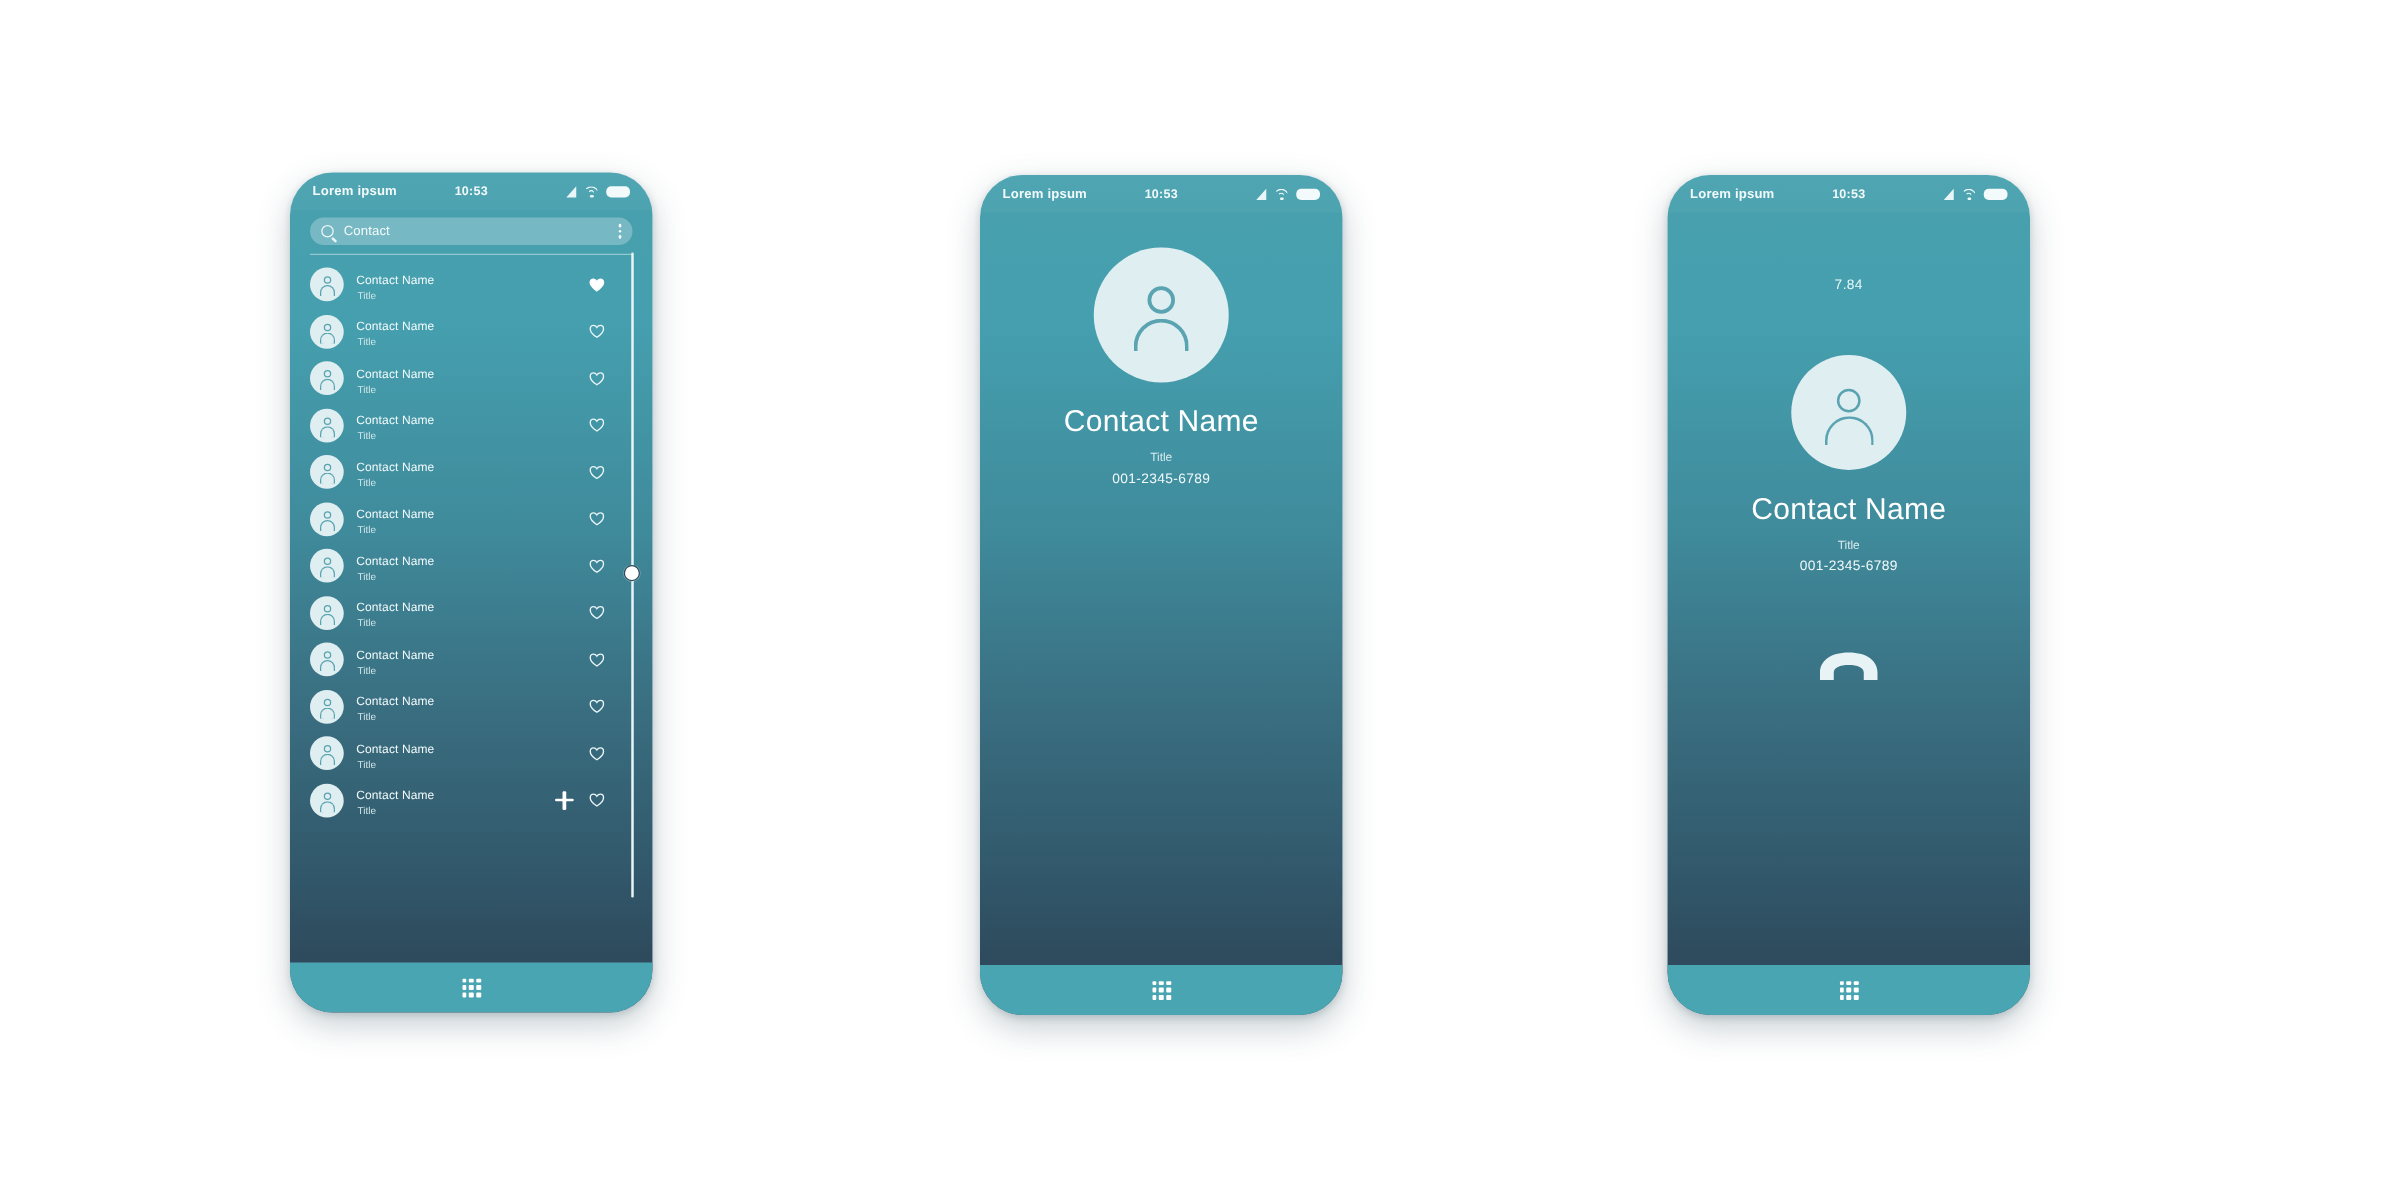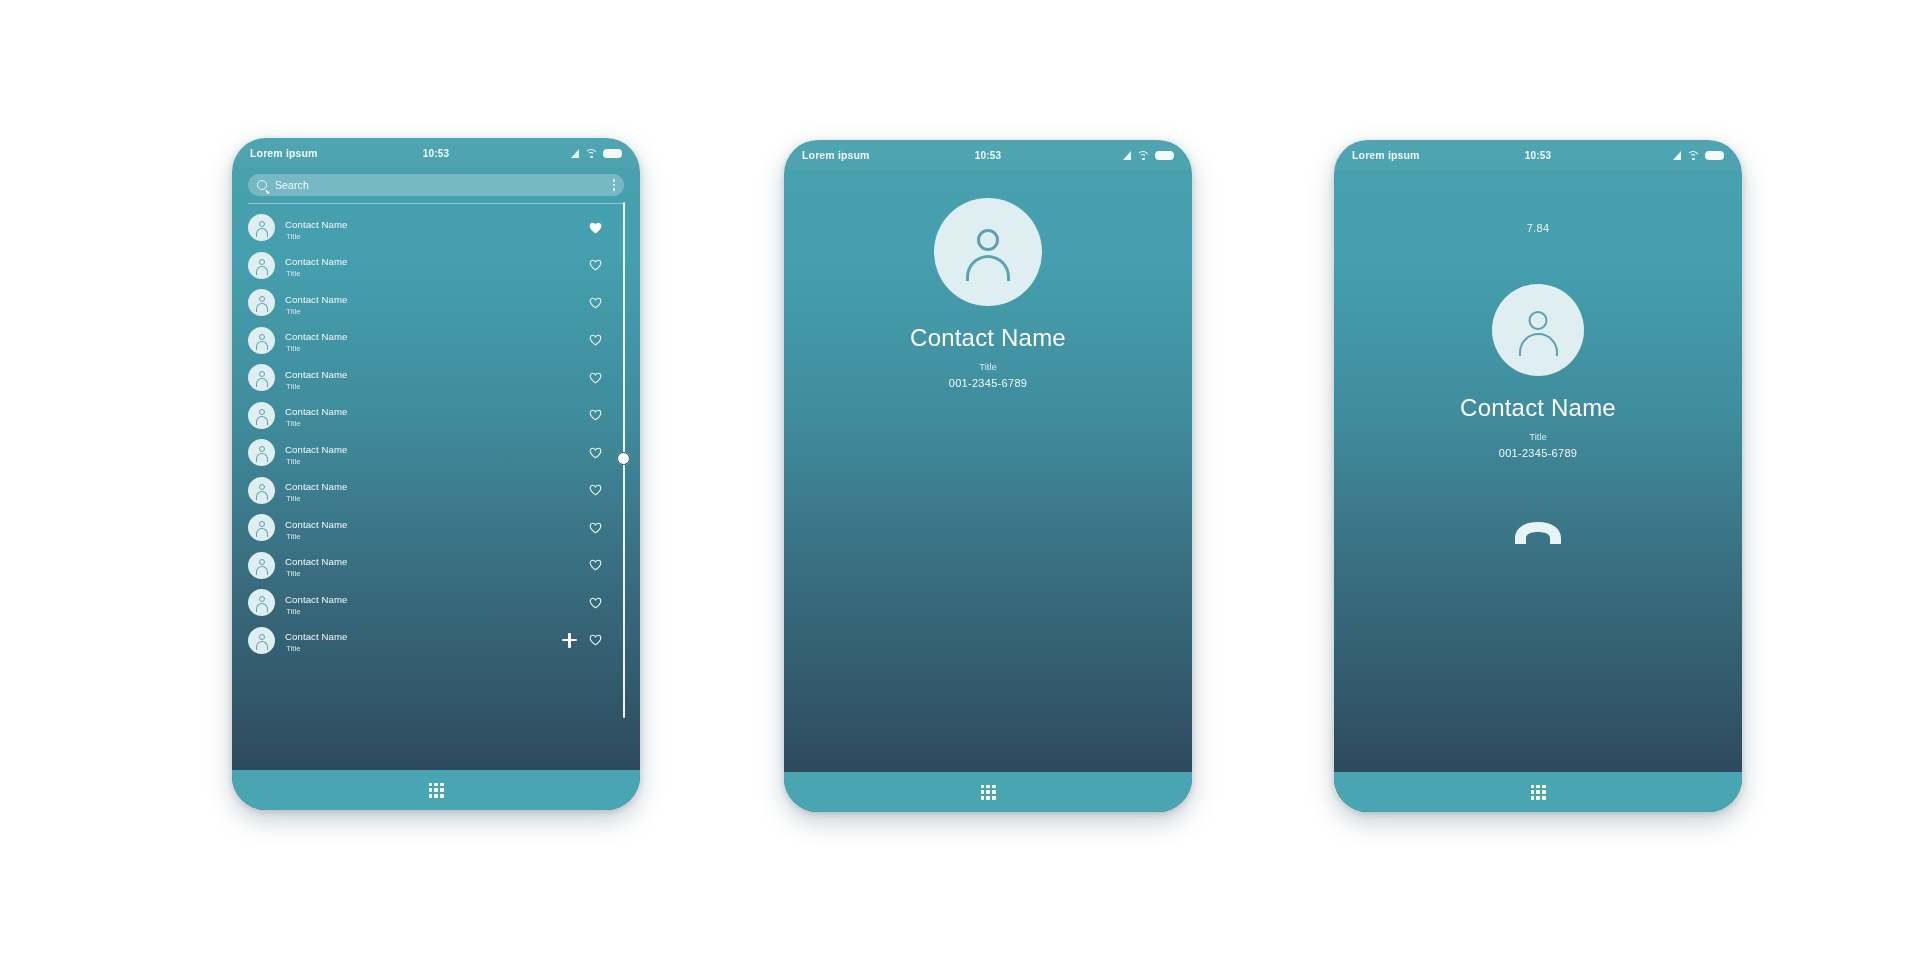--- a/index.html
+++ b/index.html
@@ -15,21 +15,21 @@
   .canvas {
     position: relative;
     width: 1920px;
     height: 960px;
     background: #ffffff;
   }
 
   
   .phone {
     position: absolute;
-    width: 408px;
+    width: 290px;
     height: 672px;
     border-radius: 34px;
     background: linear-gradient(180deg, #4aa2b0 0%, #48a0ae 4%, #459fae 18%, #3f8b9c 42%, #396e80 64%, #32596c 82%, #2e4a5c 94%, #2d4758 100%);
     box-shadow: 0 10px 26px rgba(40,70,85,0.26), 0 2px 6px rgba(40,70,85,0.18);
     overflow: hidden;
     color: #ffffff;
   }
 
   .phone-1 { left: 232px; top: 138px; }
   .phone-2 { left: 784px; top: 140px; }
@@ -378,21 +378,21 @@
               <span></span>
               <i></i>
             </span>
           <span class="ico-batt"></span>
         </div>
       </div>
 
       <div class="searchwrap">
         <div class="searchbar">
           <span class="ico-search"></span>
-          <span class="search-ph">Search</span>
+          <span class="search-ph">Contact</span>
           <span class="ico-kebab">
               <i></i>
               <i></i>
               <i></i>
             </span>
         </div>
       </div>
       <div class="divider"></div>
 
       <div class="listarea" id="contact-list">

